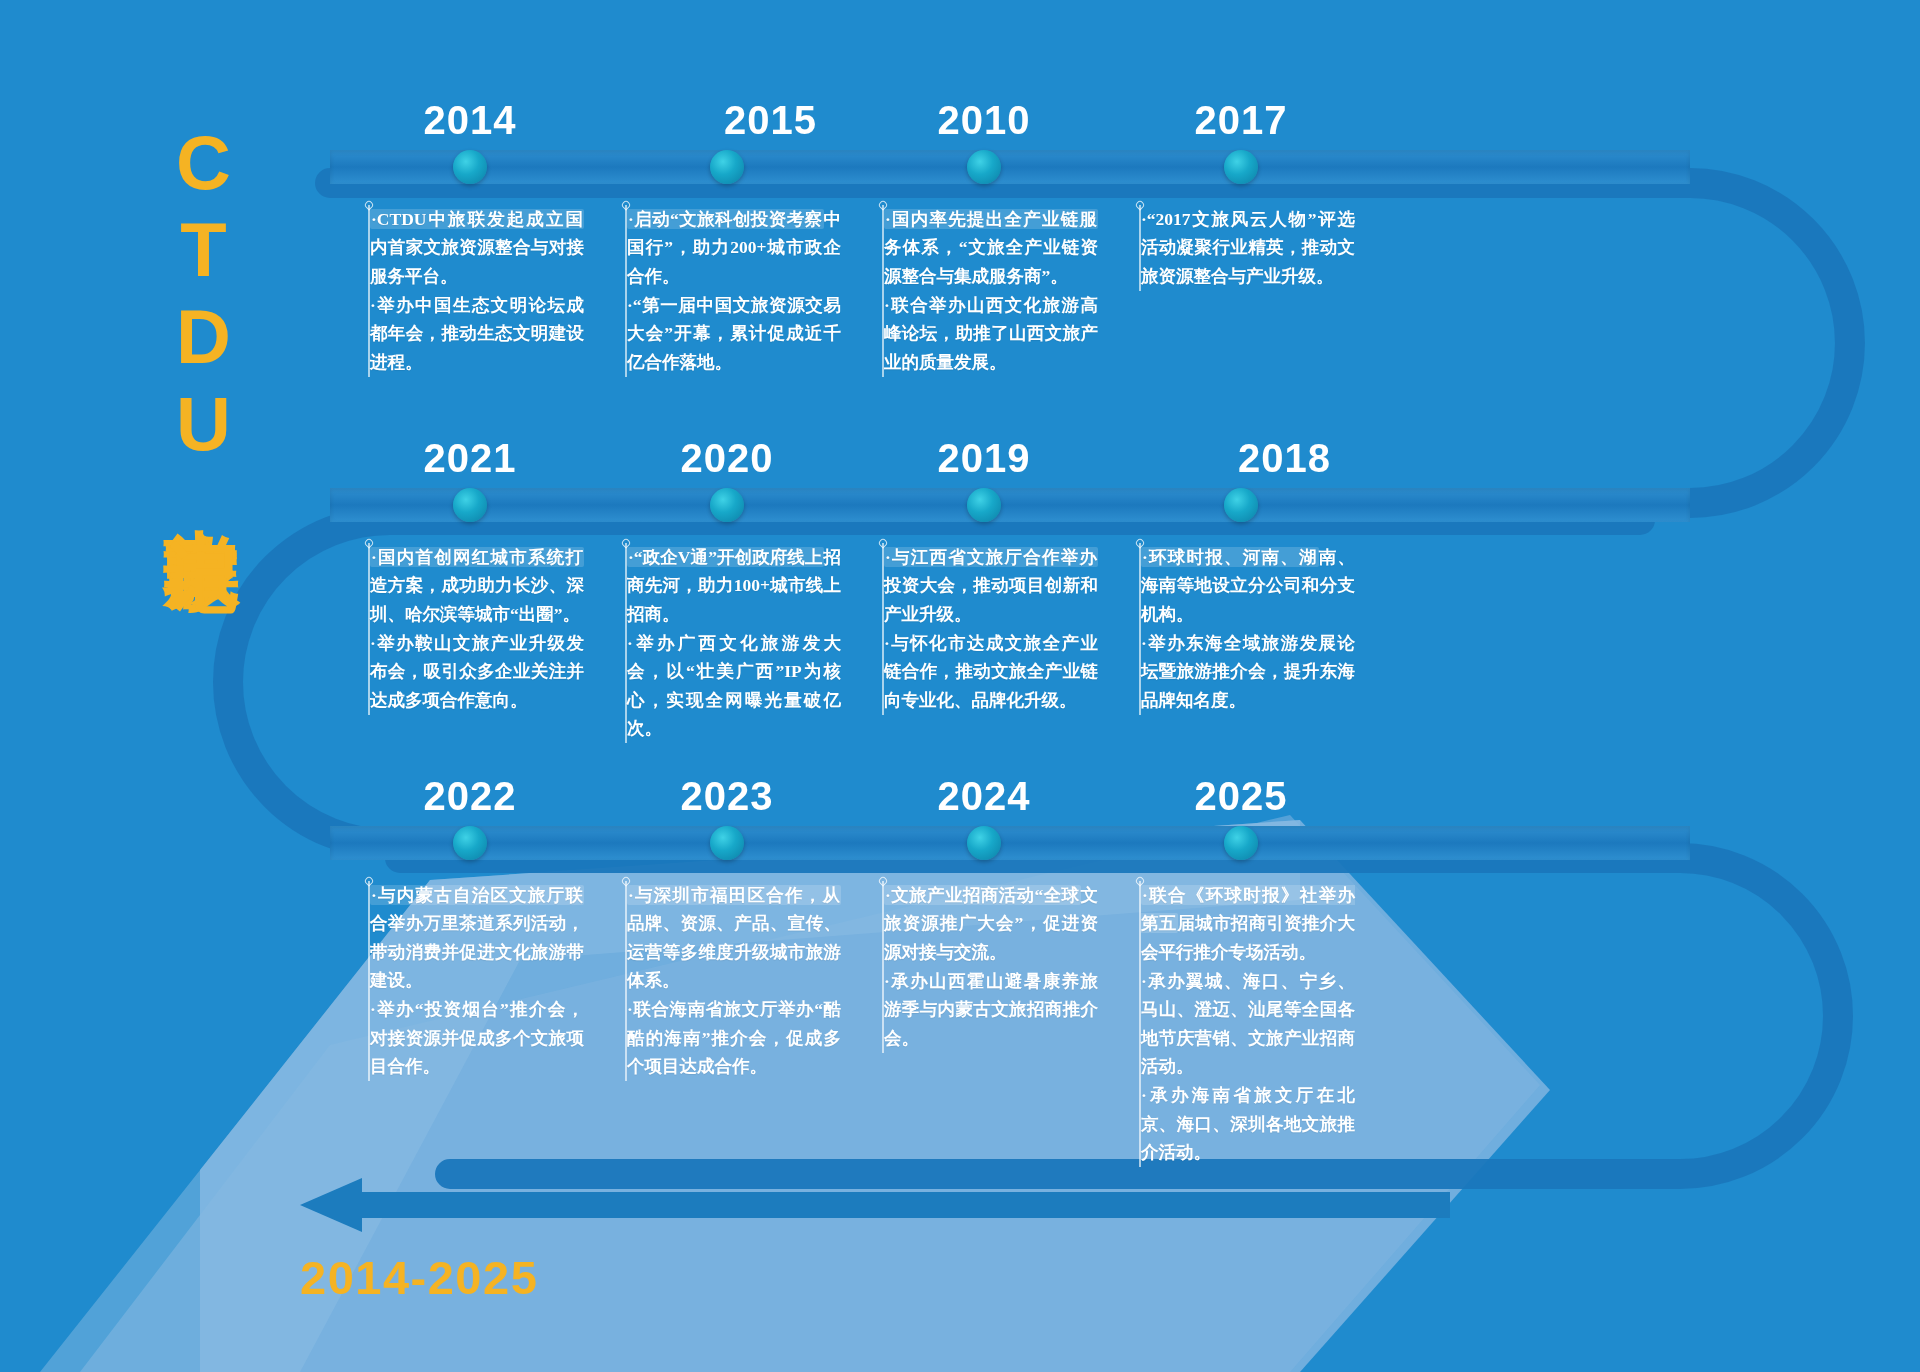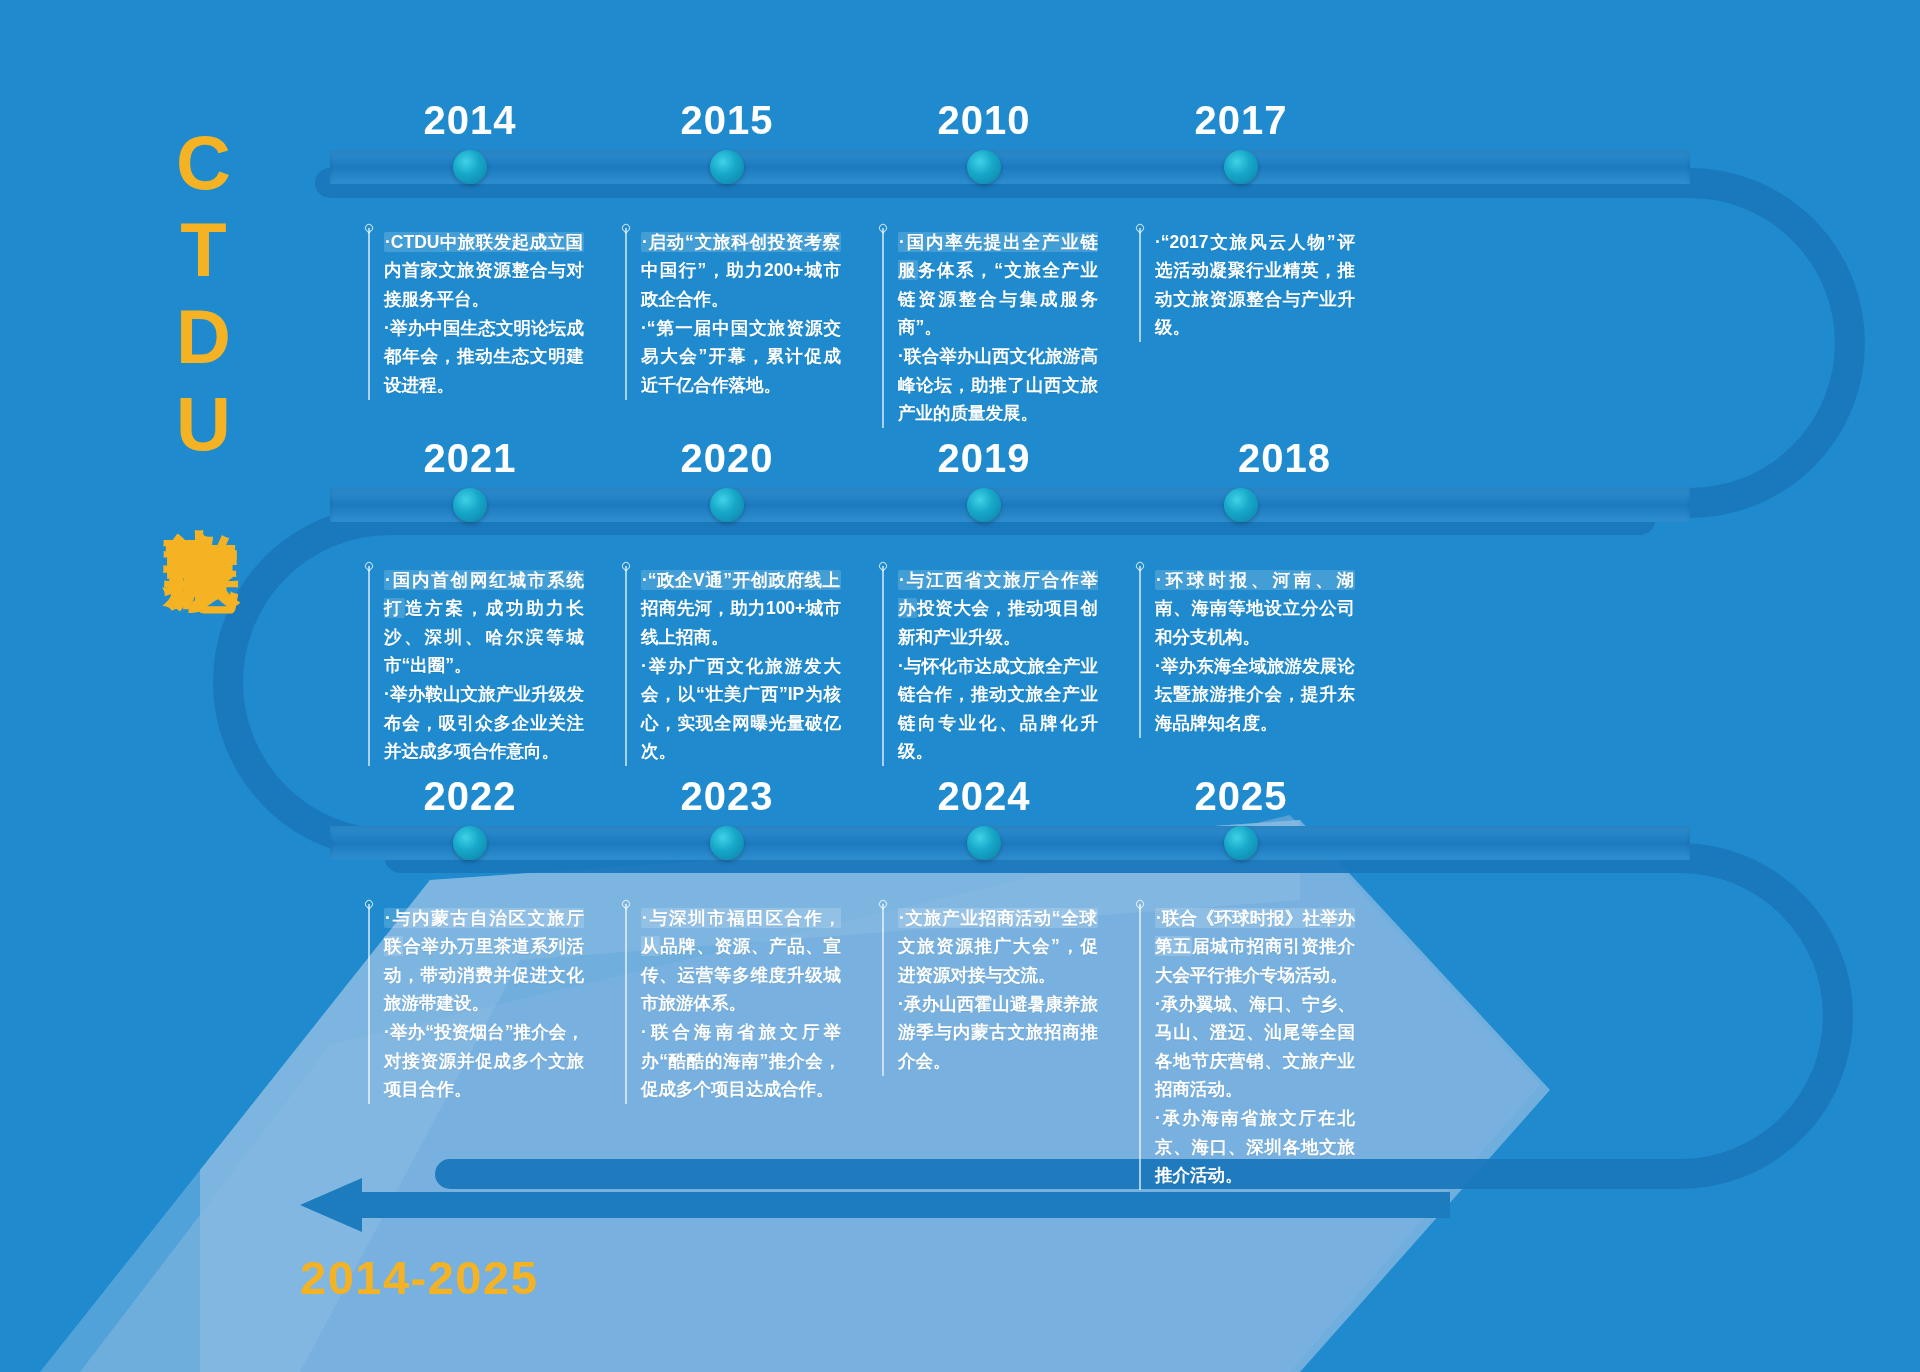--- a/index.html
+++ b/index.html
@@ -63,24 +63,25 @@
     margin-left:-17px;
     top:0px;
     background:radial-gradient(circle at 38% 34%, #3FD2E6 0%, #17A8C9 42%, #0C7FA6 100%);
     box-shadow:0 2px 4px rgba(0,0,0,.25);
   }
 
   
   .card{
     position:absolute;
     width:216px;
-    top:78px;
-    padding-left:14px;
+    top:55px;
+    padding-left:0;
     border-left:2px solid rgba(255,255,255,.62);
     box-sizing:border-box;
+    font-family:Liberation Serif, serif;
   }
   .card .pin{
     position:absolute;
     left:-6px;top:-4px;
     width:10px;height:13px;
   }
   .card .pin .pb{
     position:absolute;left:1px;top:0;width:8px;height:8px;
     border:1.5px solid rgba(255,255,255,.75);border-radius:50% 50% 50% 0;
     transform:rotate(-45deg);box-sizing:border-box;
@@ -150,21 +151,21 @@
     <div class="card" style="left:368px;">
       <span class="pin">
           <span class="pb"></span>
         </span>
       <ul class="bullets">
         <li><span class="hl">·CTDU中旅联发起成立国</span>内首家文旅资源整合与对接服务平台。</li>
         <li>·举办中国生态文明论坛成都年会，推动生态文明建设进程。</li>
       </ul>
     </div>
 
-    <div class="year" style="left:727px;">2015</div>
+    <div class="year" style="left:727px;text-align:right;">2015</div>
     <div class="dot" style="left:727px;"></div>
     <div class="card" style="left:625px;">
       <span class="pin">
           <span class="pb"></span>
         </span>
       <ul class="bullets">
         <li><span class="hl">·启动“文旅科创投资考察</span>中国行”，助力200+城市政企合作。</li>
         <li>·“第一届中国文旅资源交易大会”开幕，累计促成近千亿合作落地。</li>
       </ul>
     </div>

